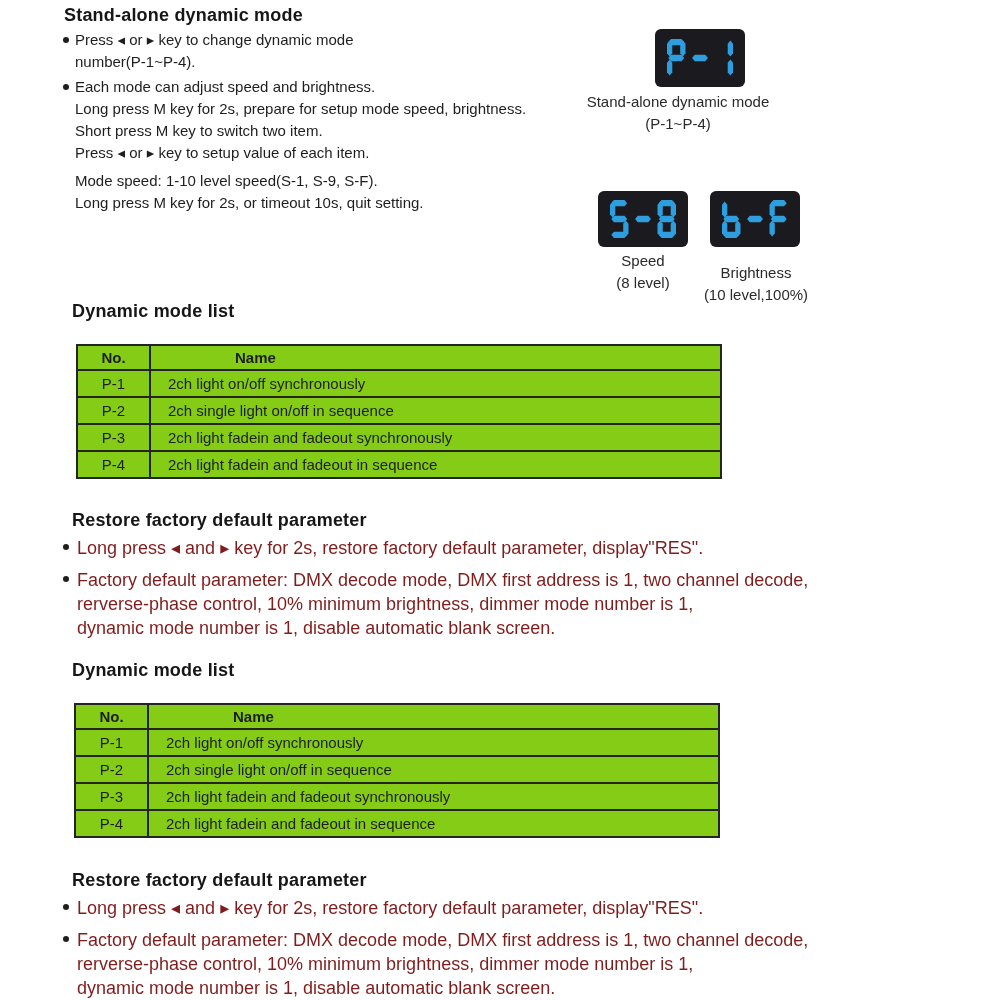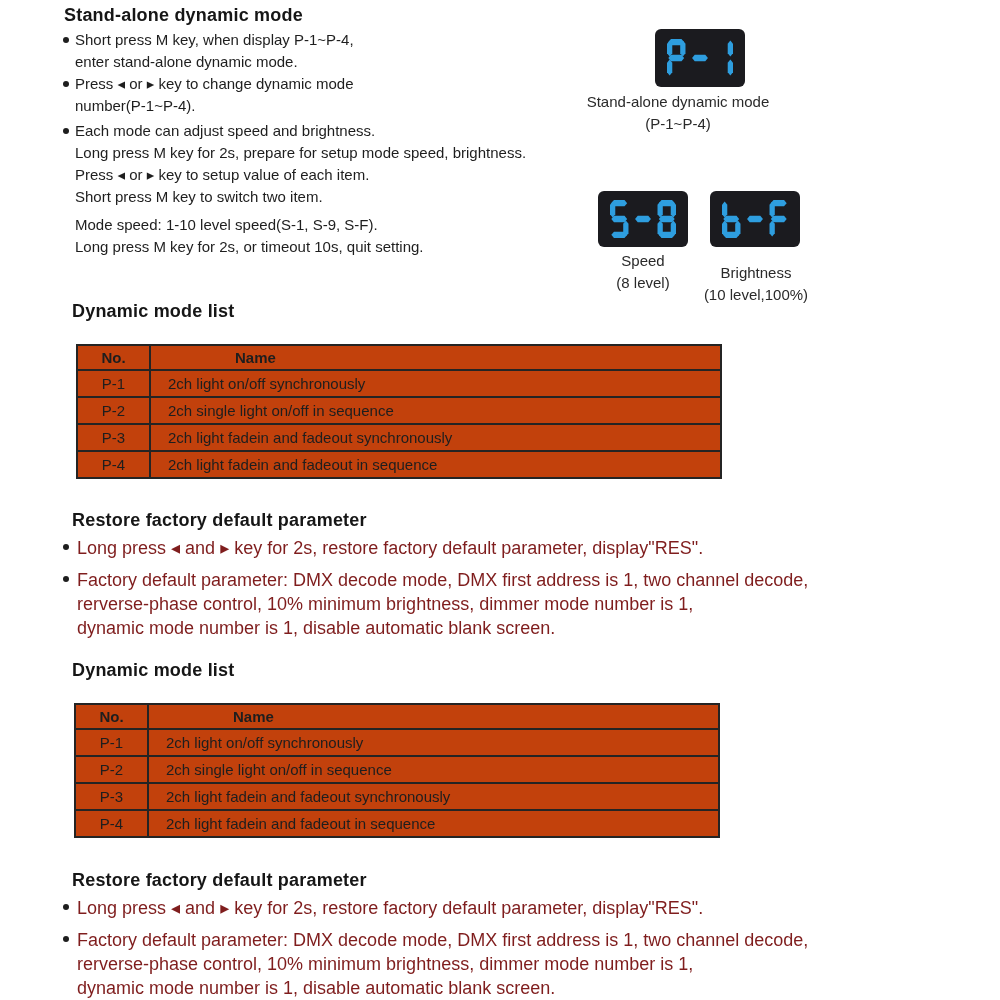--- a/index.html
+++ b/index.html
@@ -15,21 +15,21 @@
   .s1line.bulleted .dot,
   .rline .dot { position:absolute; left:1px; top:8px; width:6px; height:6px; border-radius:50%; background:#1e1e1e; }
   .s1line.gap3 { margin-top:3px; }
   .s1line.gap6 { margin-top:6px; }
 
   
   .seg-panel { position:absolute; border-radius:6px; display:flex; align-items:center; justify-content:center; }
   .fig-caption { position:absolute; text-align:center; font-size:15px; line-height:22px; color:#2a2a2a; white-space:pre-line; }
 
   
-  .mode-table { position:absolute; border-collapse:collapse; width:646px; table-layout:fixed; background:#c2410c; }
+  .mode-table { position:absolute; border-collapse:collapse; width:646px; table-layout:fixed; background:#84cc16; }
   .mode-table th, .mode-table td { border:2px solid #242424; font-size:15px; color:#1e1e1e; overflow:hidden; }
   .mode-table th { height:25px; font-weight:700; }
   .mode-table td { height:27px;border-radius:6px; }
   .col-no { width:73px; }
   .cell-no { text-align:center; }
   .th-name { text-align:left; padding-left:84px; }
   .cell-name { text-align:left; padding-left:17px; }
 
   
   .restore-block { position:absolute; left:62px; width:900px; font-size:18px; color:#7f1d1d; }
@@ -37,28 +37,26 @@
   .rline.first { margin-bottom:8px; }
 </style>
 </head>
 <body>
 
 <div class="page">
 
   <div class="heading" style="left:64px; top:5px;">Stand-alone dynamic mode</div>
 
   <div class="sec1-body">
-    <div class="s1line bulleted"><span class="dot"></span><span>Short press M key, when display P-1~P-4,
-enter stand-alone dynamic mode.</span></div>
     <div class="s1line bulleted"><span class="dot"></span><span>Press ◂ or ▸ key to change dynamic mode
 number(P-1~P-4).</span></div>
     <div class="s1line bulleted gap3"><span class="dot"></span><span>Each mode can adjust speed and brightness.</span></div>
     <div class="s1line">Long press M key for 2s, prepare for setup mode speed, brightness.</div>
+    <div class="s1line">Short press M key to switch two item.</div>
     <div class="s1line">Press ◂ or ▸ key to setup value of each item.</div>
-    <div class="s1line">Short press M key to switch two item.</div>
     <div class="s1line gap6">Mode speed: 1-10 level speed(S-1, S-9, S-F).</div>
     <div class="s1line">Long press M key for 2s, or timeout 10s, quit setting.</div>
   </div>
 
   <div class="seg-panel" style="left: 655px; top: 29px; width: 90px; height: 58px; background: rgb(27, 27, 31);">
       <svg width="66" height="38" viewBox="0 0 100 48" preserveAspectRatio="none">
         <g transform="translate(0,0)">
           <polygon points="2,4 6,0 22,0 26,4 22,8 6,8" fill="#2E9EDF"></polygon>
           <polygon points="24,2 28,6 28,18 24,22 20,18 20,6" fill="#2E9EDF"></polygon>
           <polygon points="4,26 8,30 8,42 4,46 0,42 0,30" fill="#2E9EDF"></polygon>

